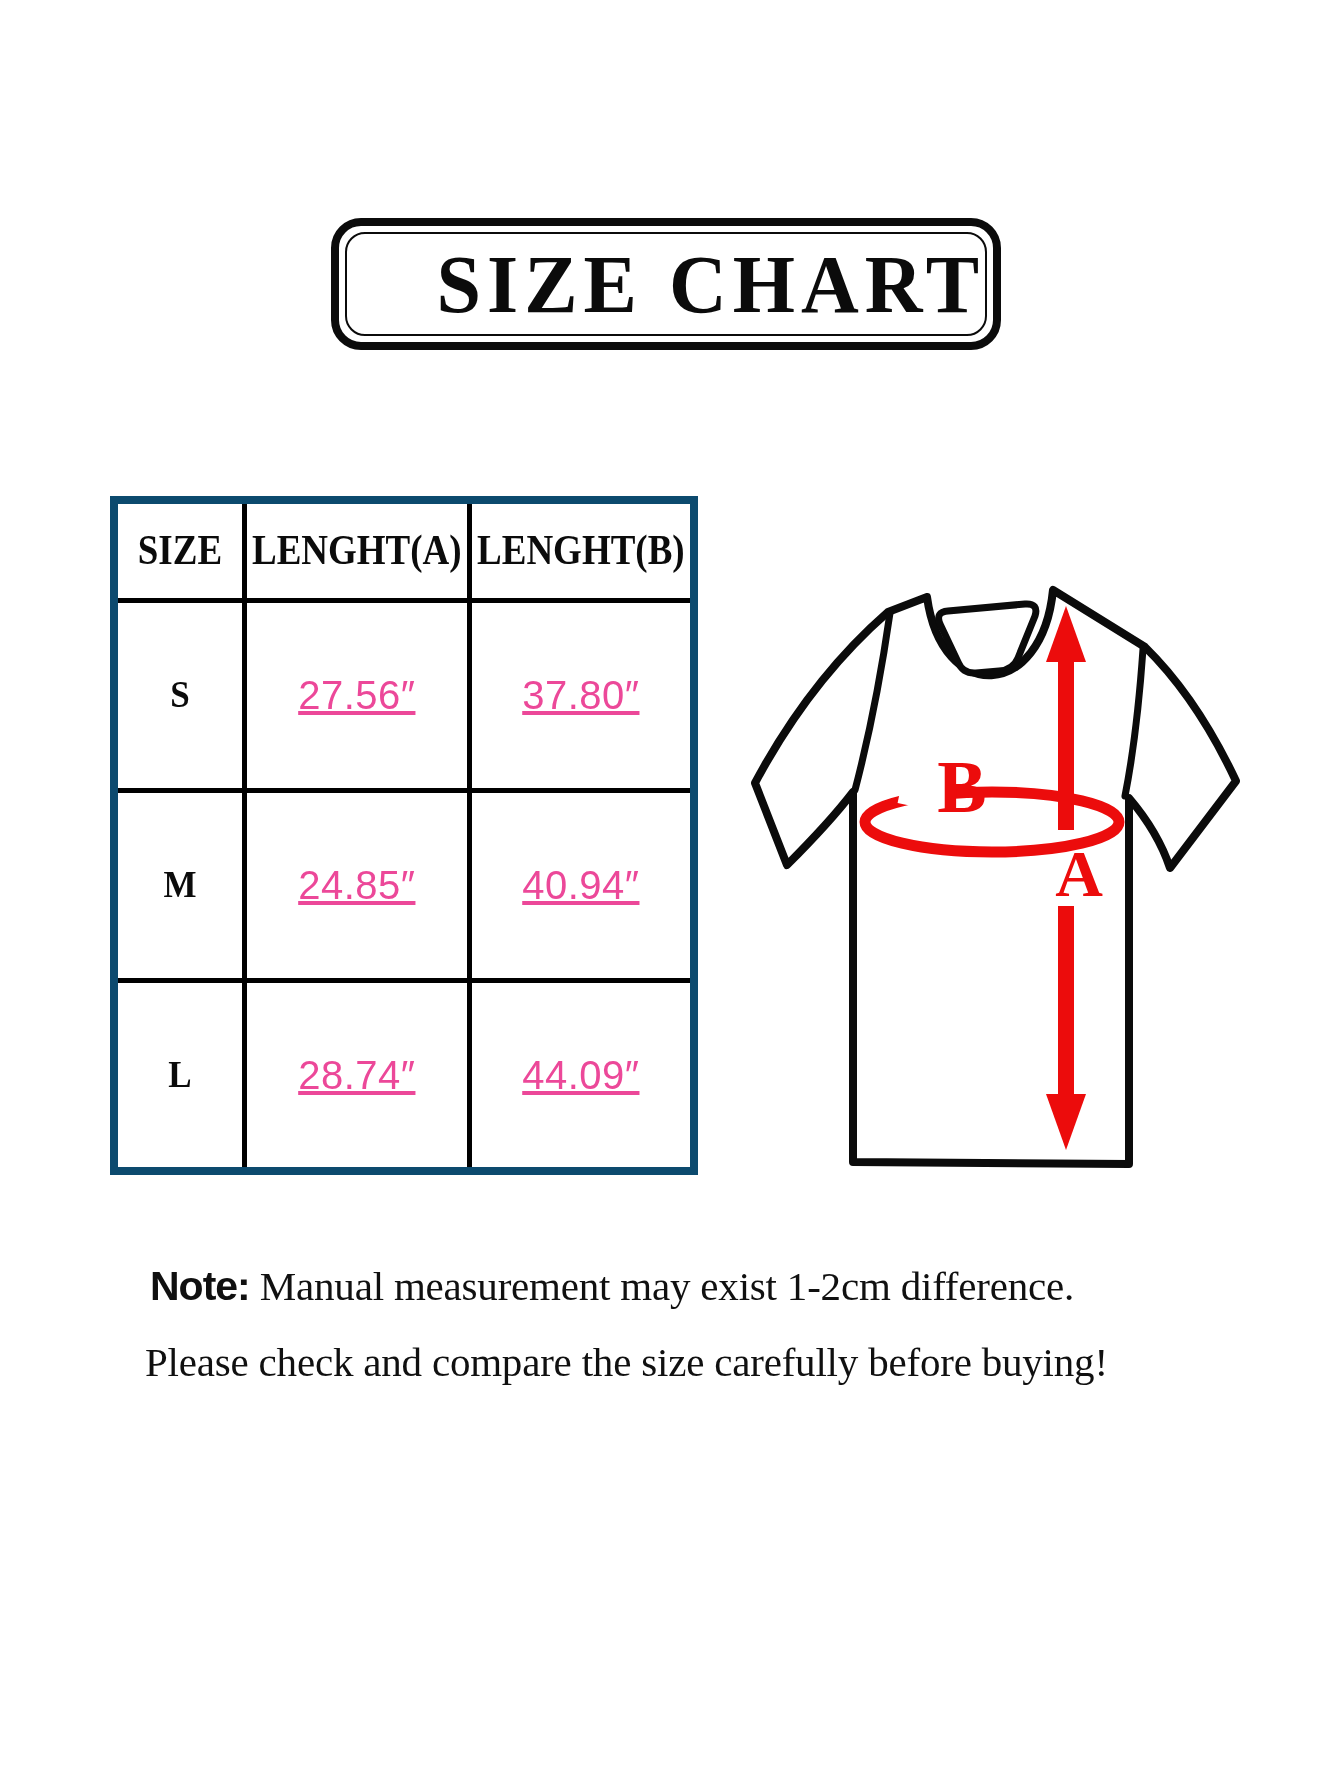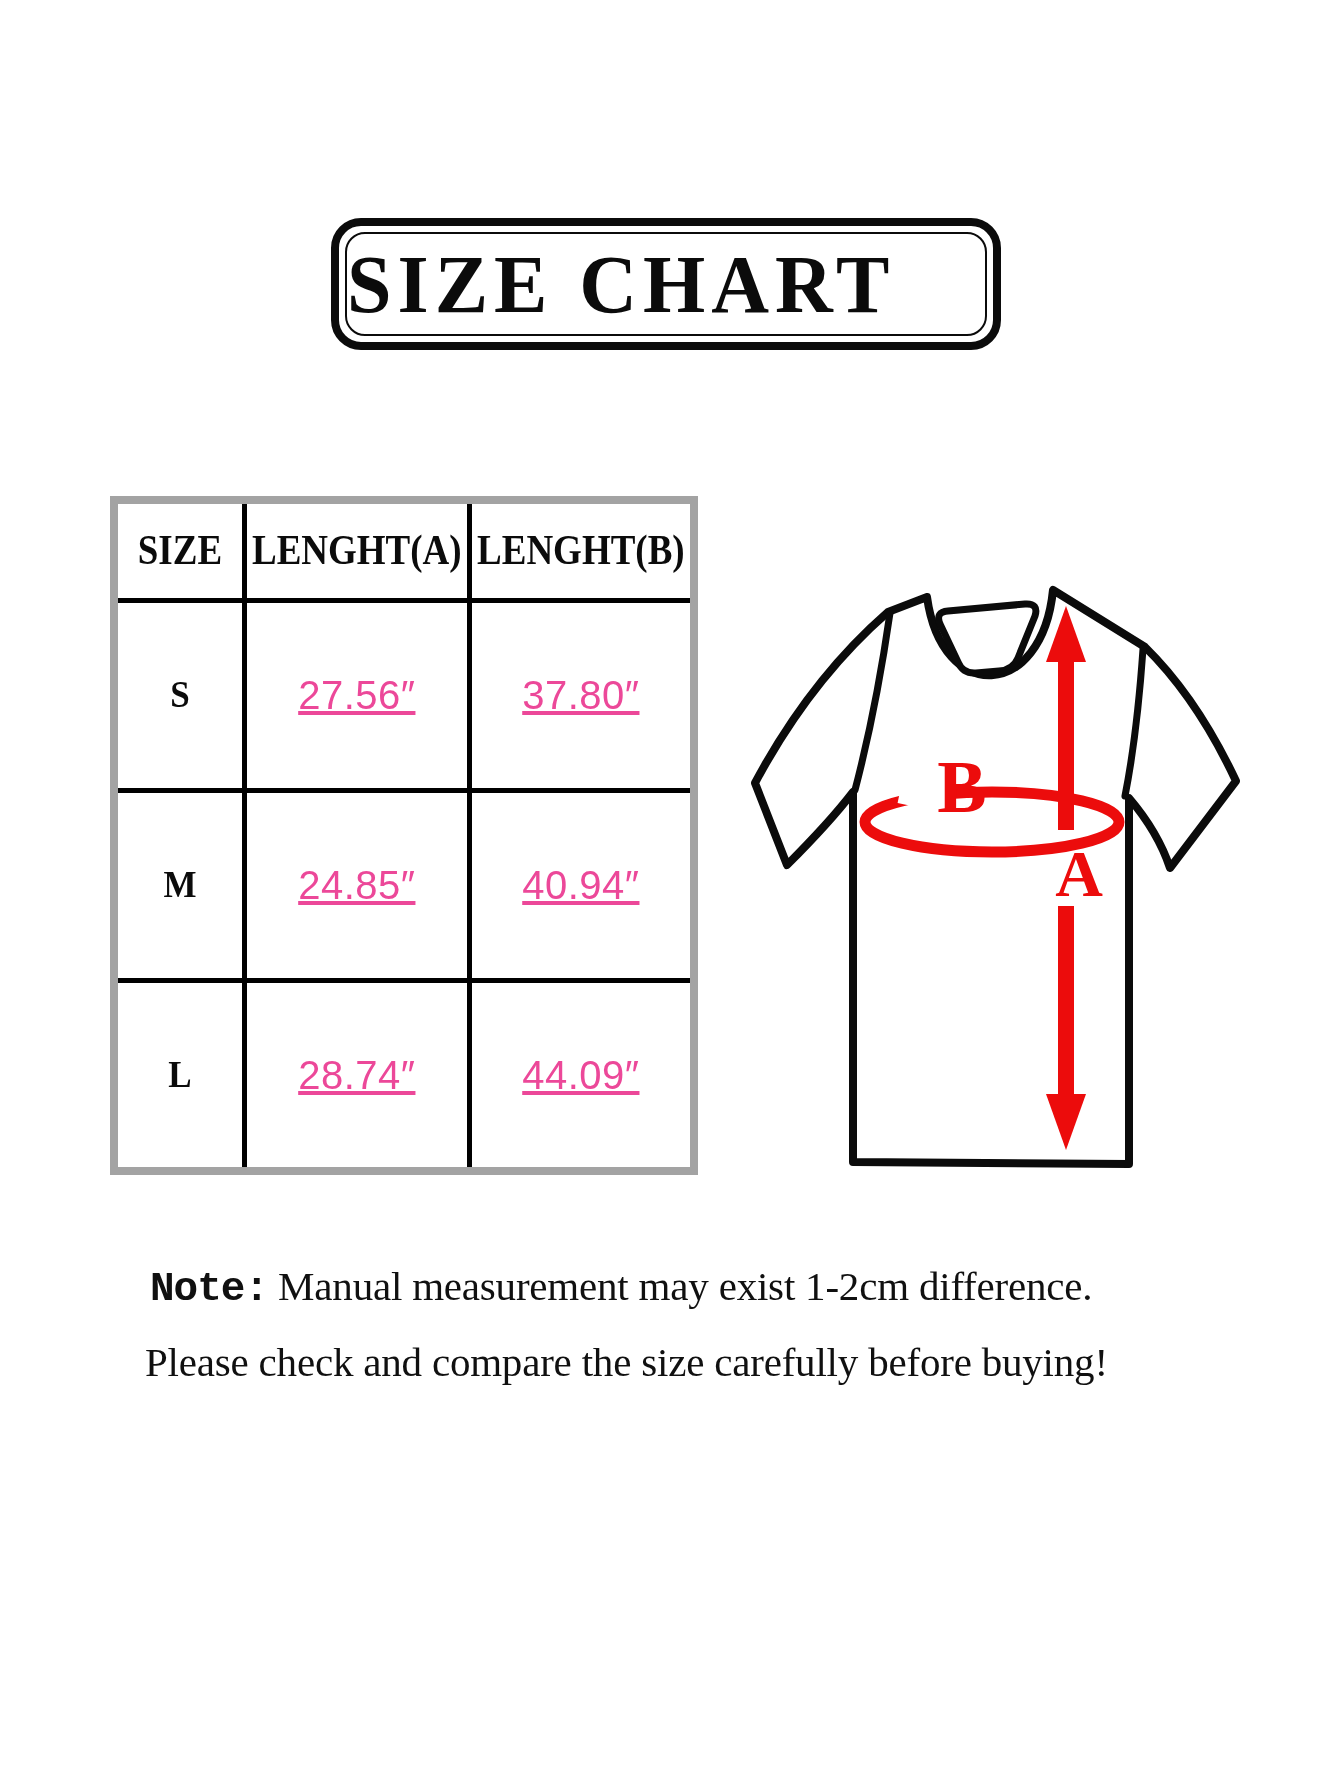--- a/index.html
+++ b/index.html
@@ -8,32 +8,32 @@
     font-family:"Liberation Serif",serif;color:#0e0e0e;overflow:hidden;
   }
   
   .title-box{
     position:absolute;left:331px;top:218px;width:670px;height:132px;
     border:8px solid #0b0b0b;border-radius:30px;background:#fff;box-sizing:border-box;
   }
   .title-inner{
     position:absolute;left:6px;top:6px;right:6px;bottom:6px;
     border:2px solid #0b0b0b;border-radius:20px;
-    display:flex;align-items:center;justify-content:flex-start;
+    display:flex;align-items:center;justify-content:flex-end;
   }
   .title-text{
     font-family:"Liberation Serif",serif;font-weight:700;font-size:80px;
     letter-spacing:6px;color:#0b0b0b;white-space:nowrap;
     transform:scaleY(1.04);
   }
   
   .size-table{
     position:absolute;left:110px;top:496px;width:588px;height:679px;
     border-collapse:collapse;table-layout:fixed;background:#fff;
-    border:8px solid #a3a3a3;
+    border:8px solid #0c4a6e;
   }
   .size-table th,.size-table td{
     border:5px solid #000;text-align:center;vertical-align:middle;padding:0;
   }
   .size-table thead tr{height:100px;}
   .size-table tbody tr{height:95px;}
   .col-size{width:130px;}
   .col-a{width:224px;}
   .col-b{width:224px;}
   .hdr span{
@@ -48,21 +48,21 @@
     font-family:"Liberation Sans",sans-serif;font-weight:400;
     font-size:40px;color:#ec4899;letter-spacing:0.5px;white-space:nowrap;text-decoration:underline;
   }
   
   .diagram{position:absolute;left:680px;top:500px;width:660px;height:700px;}
   .red-label{font-family:"Liberation Serif",serif;font-weight:700;fill:#ec0c0c;}
   
   .note-line{position:absolute;white-space:nowrap;color:#101010;}
   .note-line1{left:150px;top:1262px;font-size:41px;letter-spacing:-0.2px;}
   .note-line2{left:145px;top:1338px;font-size:41px;letter-spacing:-0.2px;font-family:"Liberation Serif",serif;}
-  .note-prefix{font-family:Liberation Mono, monospace;font-weight:700;letter-spacing:-1px;}
+  .note-prefix{font-family:Liberation Sans, sans-serif;font-weight:700;letter-spacing:-1px;}
   .note-body{font-family:Liberation Serif, serif;font-weight:400;}
 </style>
 </head>
 <body>
 
 <div class="title-box">
   <div class="title-inner">
     <span class="title-text">SIZE CHART</span>
   </div>
 </div>

